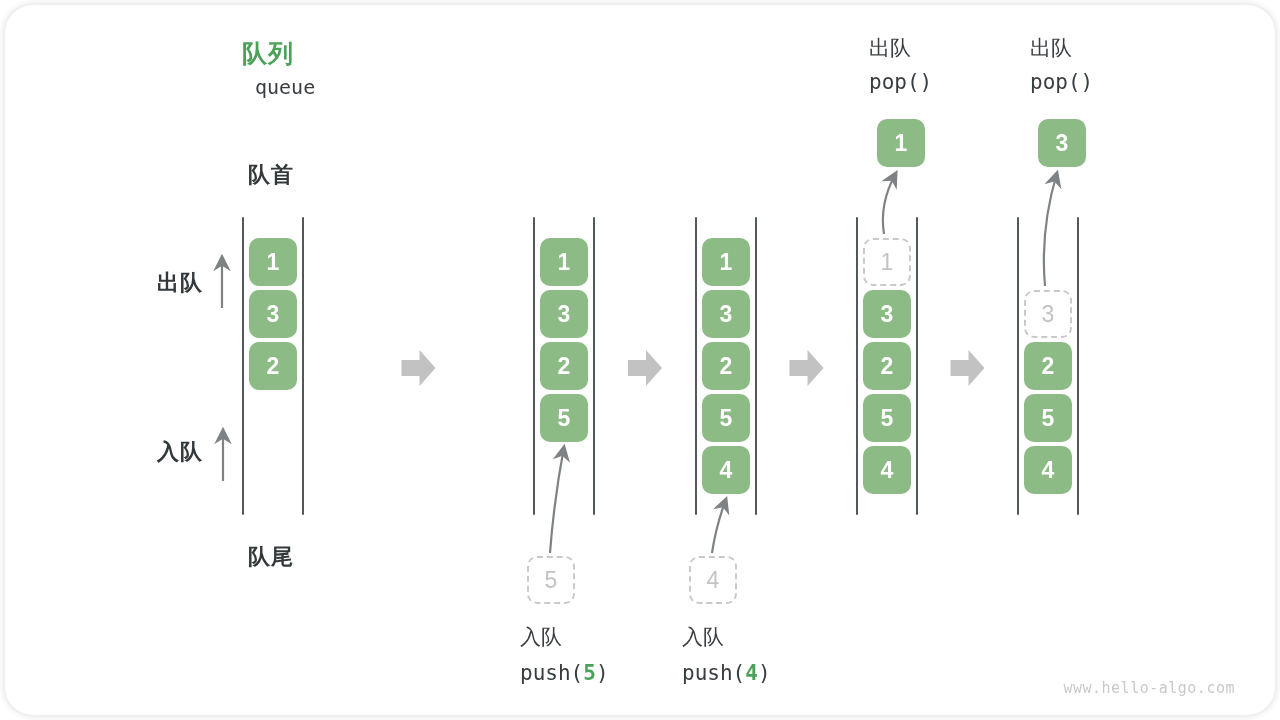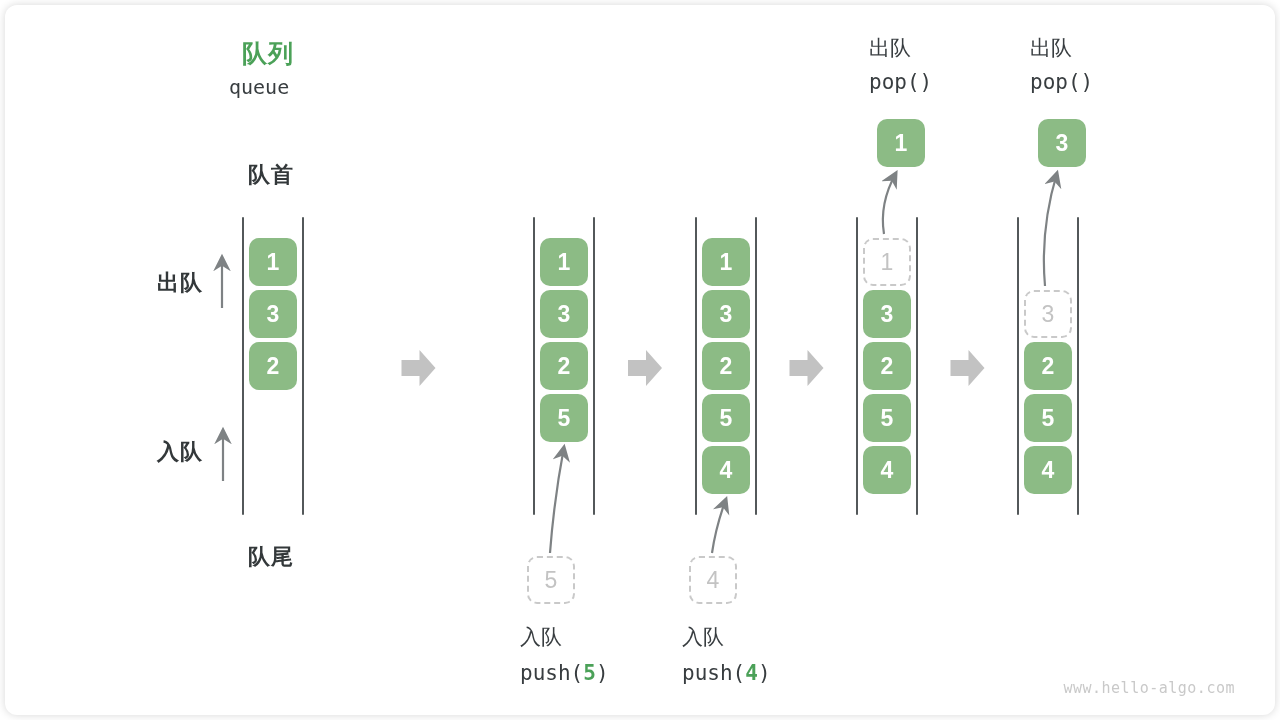--- a/index.html
+++ b/index.html
@@ -5,33 +5,33 @@
   html, body {
     margin: 0; padding: 0;
     width: 1280px; height: 720px;
     background: #ffffff;
     font-family: "Liberation Sans", "DejaVu Sans", sans-serif;
     overflow: hidden;
   }
   .card {
     position: absolute; left: 5px; top: 5px; right: 5px; bottom: 5px;
     background: #ffffff;
-    border-radius: 12px;
+    border-radius: 28px;
     box-shadow: 0 0 9px rgba(0,0,0,0.16);
   }
   #arrow-layer {
     position: absolute; left: 0; top: 0;
     pointer-events: none;
   }
   .title-zh {
     position: absolute; left: 237px; top: 32px;
     font-size: 25px; font-weight: 700; letter-spacing: 1px;
   }
   .title-en {
-    position: absolute; left: 224px; top: 70px;
+    position: absolute; left: 250px; top: 70px;
     font-family: "DejaVu Sans Mono", "Liberation Mono", monospace;
     font-size: 20px;
   }
   .side-label {
     position: absolute;
     font-size: 22px; font-weight: 700;
     letter-spacing: 1px;
     font-family: Liberation Serif, serif;
   }
   .lbl-front   { left: 243px; top: 155px; }

